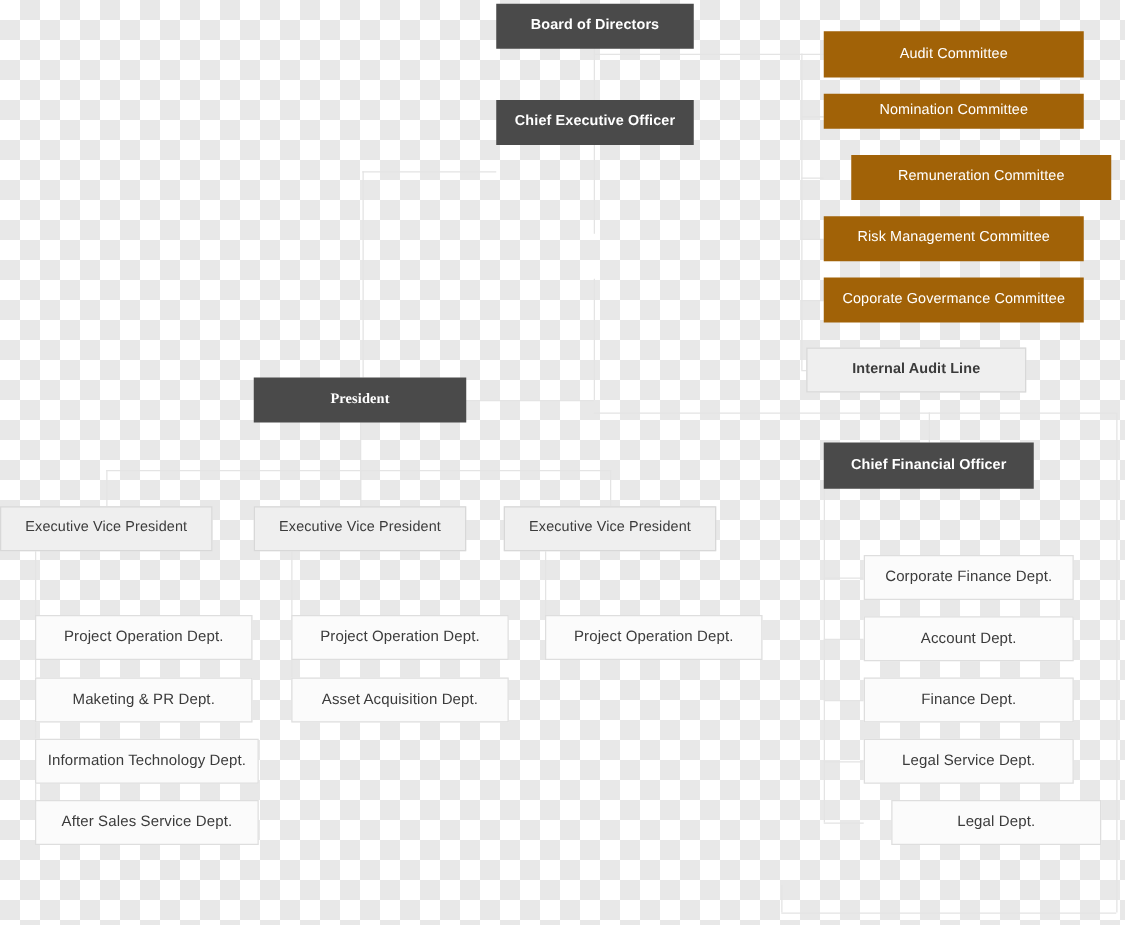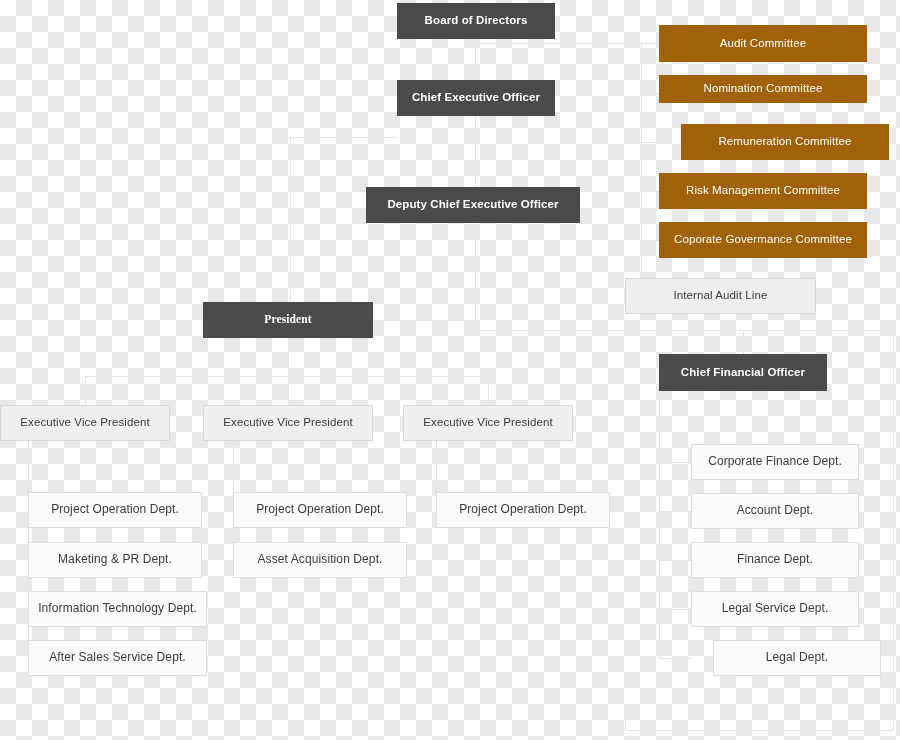--- a/index.html
+++ b/index.html
@@ -102,28 +102,27 @@
     <div class="conn" style="left: 659px; top: 391px; width: 1px; height: 267px;"></div>
     <div class="conn" style="left: 659px; top: 462px; width: 32px; height: 1px;"></div>
     <div class="conn" style="left: 659px; top: 511px; width: 32px; height: 1px;"></div>
     <div class="conn" style="left: 659px; top: 560px; width: 32px; height: 1px;"></div>
     <div class="conn" style="left: 659px; top: 609px; width: 32px; height: 1px;"></div>
     <div class="conn" style="left: 659px; top: 658px; width: 32px; height: 1px;"></div>
     <div class="conn" style="left: 625px; top: 708px; width: 1px; height: 22px;"></div>
     <div class="conn" style="left: 625px; top: 730px; width: 268px; height: 1px;"></div>
     <div class="node dark" style="left: 397px; top: 3px; width: 158px; height: 36px;">Board of Directors</div>
     <div class="node dark" style="left: 397px; top: 80px; width: 158px; height: 36px;">Chief Executive Officer</div>
-    <div class="node dark" style="left: 366px; top: 187px; width: 214px; height: 36px;">Deputy Chief Executive Officer</div>
     <div class="node dark" style="left: 203px; top: 302px; width: 170px; height: 36px; font-family: Liberation Serif, serif;">President</div>
     <div class="node mid" style="left: 659px; top: 25px; width: 208px; height: 37px;">Audit Committee</div>
     <div class="node mid" style="left: 659px; top: 75px; width: 208px; height: 28px;">Nomination Committee</div>
     <div class="node mid" style="left: 659px; top: 124px; width: 208px; height: 36px; margin-left: 22px;">Remuneration Committee</div>
     <div class="node mid" style="left: 659px; top: 173px; width: 208px; height: 36px;">Risk Management Committee</div>
     <div class="node mid" style="left: 659px; top: 222px; width: 208px; height: 36px;">Coporate Govermance Committee</div>
-    <div class="node light" style="left: 625px; top: 278px; width: 191px; height: 36px;">Internal Audit Line</div>
+    <div class="node light" style="left: 645px; top: 278px; width: 176px; height: 36px; font-weight: bold;">Internal Audit Line</div>
     <div class="node dark" style="left: 659px; top: 354px; width: 168px; height: 37px;">Chief Financial Officer</div>
     <div class="node light" style="left: 0px; top: 405px; width: 170px; height: 36px;">Executive Vice President</div>
     <div class="node light" style="left: 203px; top: 405px; width: 170px; height: 36px;">Executive Vice President</div>
     <div class="node light" style="left: 403px; top: 405px; width: 170px; height: 36px;">Executive Vice President</div>
     <div class="node white" style="left: 28px; top: 492px; width: 174px; height: 36px;">Project Operation Dept.</div>
     <div class="node white" style="left: 28px; top: 542px; width: 174px; height: 36px;">Maketing &amp; PR Dept.</div>
     <div class="node white" style="left: 28px; top: 591px; width: 179px; height: 36px;">Information Technology Dept.</div>
     <div class="node white" style="left: 28px; top: 640px; width: 179px; height: 36px;">After Sales Service Dept.</div>
     <div class="node white" style="left: 233px; top: 492px; width: 174px; height: 36px;">Project Operation Dept.</div>
     <div class="node white" style="left: 233px; top: 542px; width: 174px; height: 36px;">Asset Acquisition Dept.</div>

